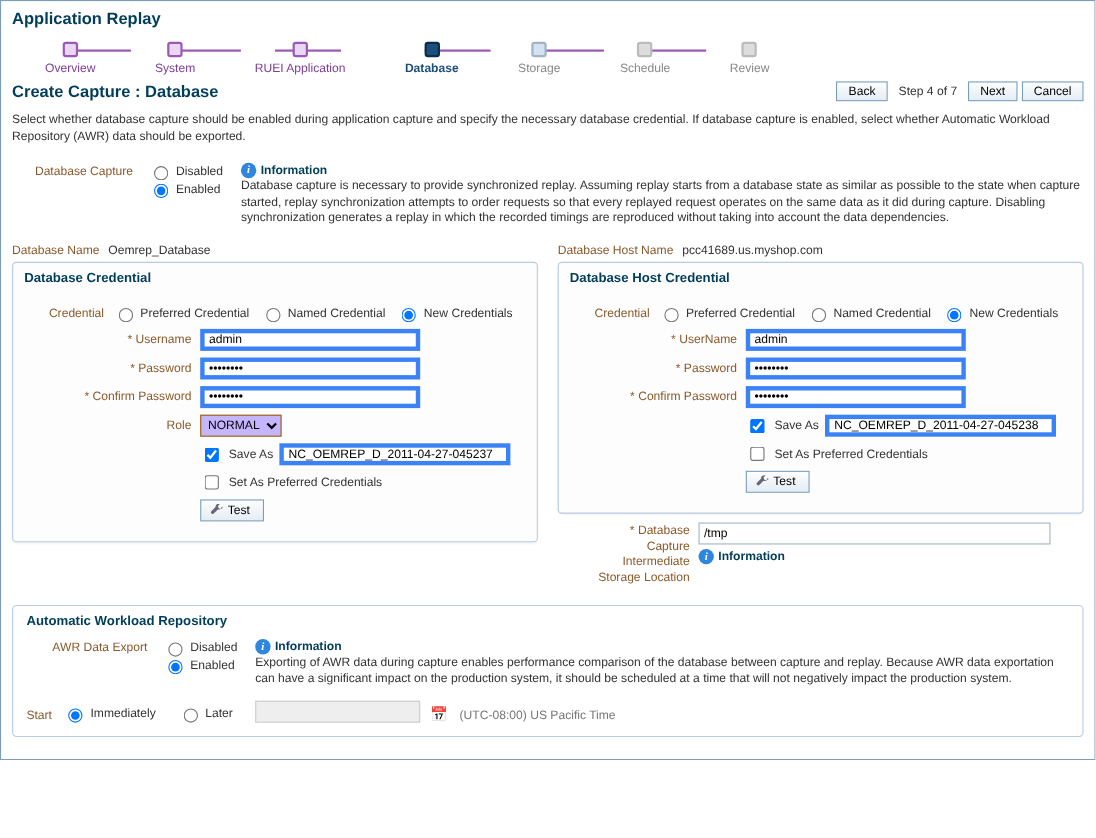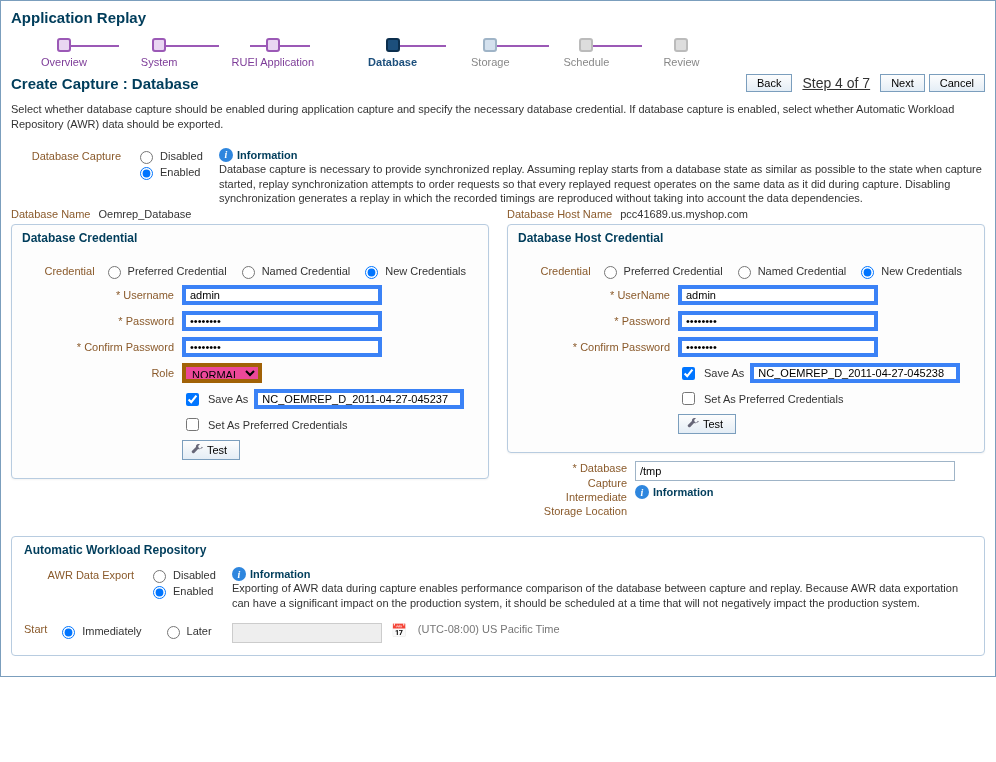--- a/index.html
+++ b/index.html
@@ -92,21 +92,21 @@
   }
   .btn-bar { display: flex; align-items: center; gap: 4px; }
   .btn {
     border: 1px solid #7b9ebd;
     background: linear-gradient(#fdfdfd,#e4edf5);
     padding: 2px 10px;
     font-size: 11px;
     cursor: pointer;
     font-family: inherit;
   }
-  .step-indicator { padding: 0 6px; font-size: 14px; text-decoration: underline; }
+  .step-indicator { padding: 0 6px; font-size: 11px; }
 
   .intro-text { padding: 10px 0 14px 0; line-height: 1.35; }
 
   
   .field-row { display: flex; align-items: flex-start; gap: 14px; padding: 2px 0; }
   .label-right { text-align: right; color: #8a5a2b; padding-top: 2px; }
   .radio-set label { display: flex; align-items: center; gap: 4px; }
   .info-block { display: flex; flex-direction: column; flex: 1; }
   .info-title { color: #003d5b; font-weight: bold; display: flex; align-items: center; gap: 4px; }
   .info-icon {
@@ -119,20 +119,21 @@
     font-size: 10px;
     align-items: center; justify-content: center;
     font-style: italic;
     font-family: Georgia, serif;
   }
   .info-body { line-height: 1.35; }
 
   .two-col {
     display: flex;
     gap: 18px;
+    margin-top: 14px;
   }
   .col { flex: 1; min-width: 0; }
 
   .kv-row { display: flex; gap: 8px; margin-bottom: 4px; }
   .kv-label { color: #8a5a2b; }
   .kv-val { color: #333; }
 
   .panel {
     border: 1px solid #b8cce0;
     border-radius: 4px;
@@ -163,22 +164,22 @@
   .text-input {
     border: 4px solid #3b82f6;
     padding: 2px 4px;
     font-size: 11px;
     font-family: inherit;
     width: 200px;
     height: 20px;
   }
   .text-input.wide { width: 210px; }
   .select {
-    border: 4px solid #a16207;
-    background: #ec4899;
+    border: 1px solid #a16207;
+    background: #c4b5fd;
     font-size: 11px;
     font-family: inherit;
     padding: 1px 2px;
     height: 20px;
   }
   .inline-radio { display: flex; align-items: center; gap: 4px; margin-right: 10px; white-space: nowrap; }
   .cred-radio-row { display:flex; flex-wrap:nowrap; }
 
   .check-row { display: flex; align-items: center; gap: 6px; }
   .test-btn {
@@ -216,21 +217,21 @@
     border-radius: 4px;
     margin-top: 18px;
     padding: 0 12px 12px 12px;
   }
   .awr-title {
     color: #003d5b;
     font-weight: bold;
     font-size: 12px;
     padding: 6px 0 8px 0;
   }
-  .start-row { display: flex; align-items: flex-start; gap: 10px; margin-top: 10px; }
+  .start-row { display: flex; align-items: flex-end; gap: 10px; margin-top: 10px; }
   .tz-text { color: #777; }
   .date-input {
     border: 1px solid #ccc;
     background: #eee;
     width: 150px;
     height: 20px;
     font-size:11px;
     font-family:inherit;
     padding:2px 4px;
   }

